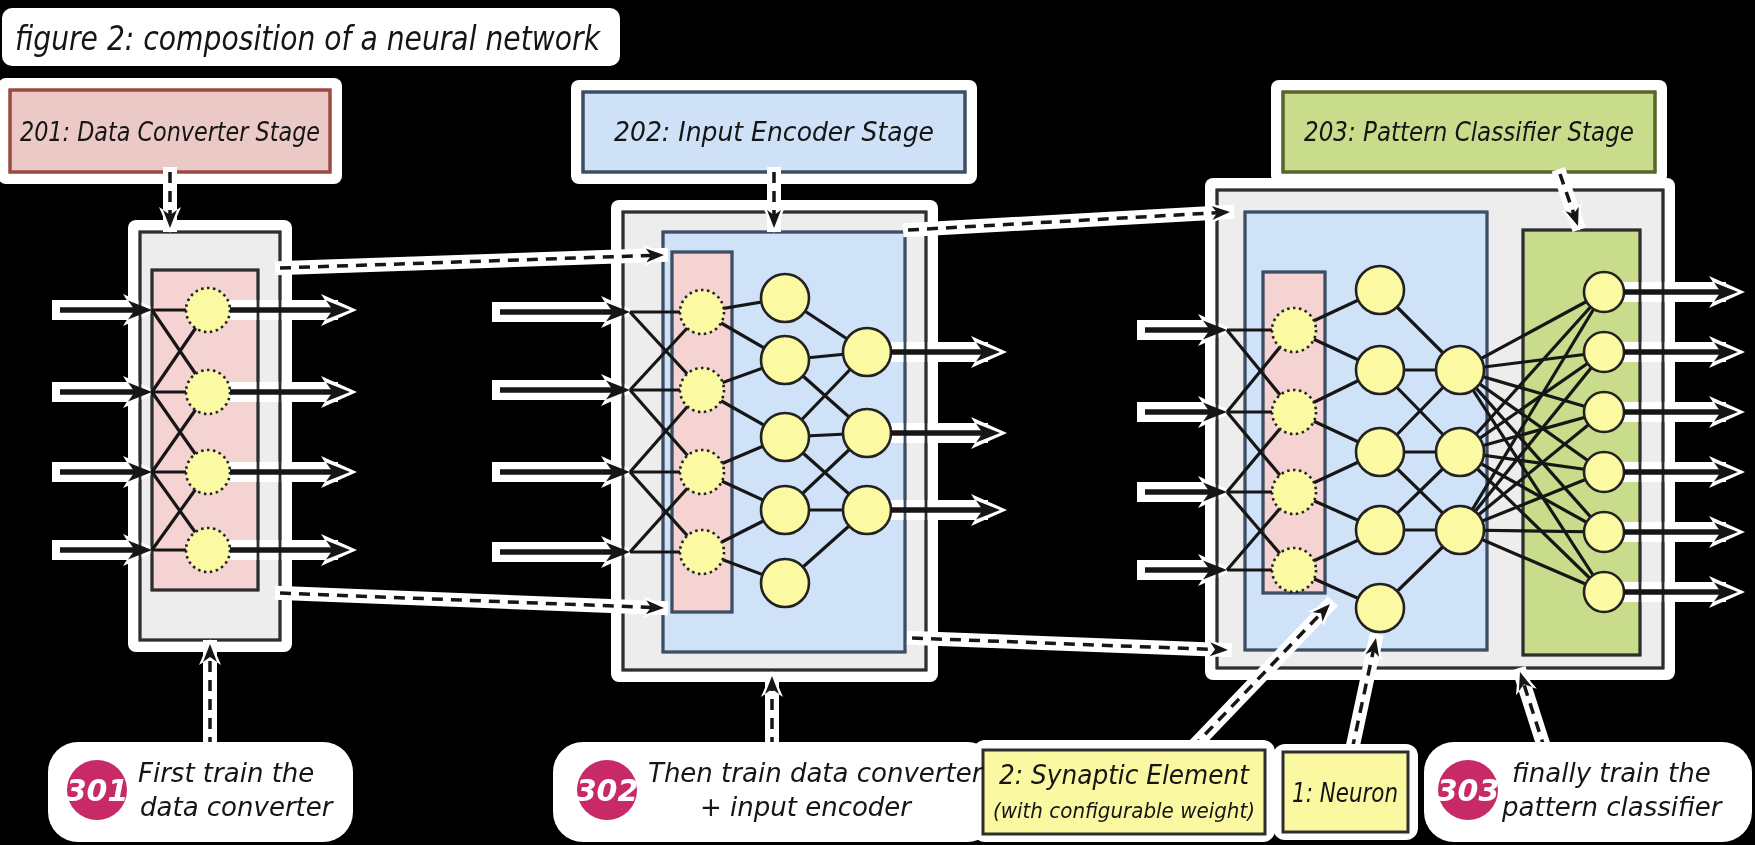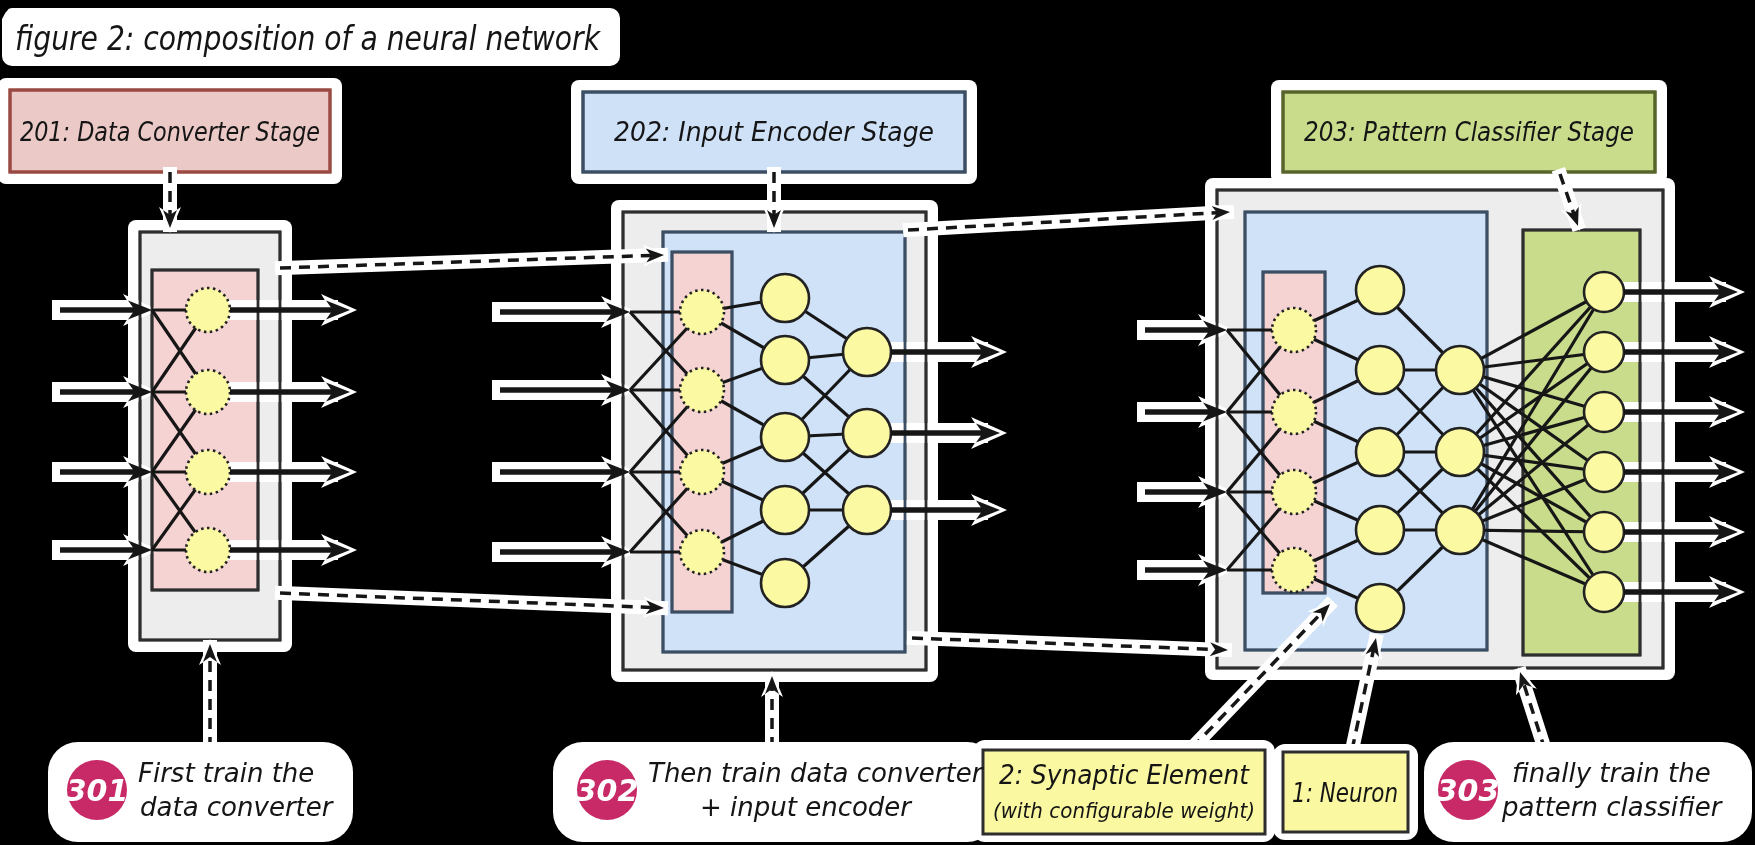--- a/index.html
+++ b/index.html
@@ -1,16 +1,16 @@
 <!DOCTYPE html>
 <html><head>
 <meta charset="utf-8">
 <style>
   html,body{margin:0;padding:0;background:#000;}
-  #wrap{position:relative;width:1755px;height:845px;background:#000;overflow:hidden;border-radius:30px;}
+  #wrap{position:relative;width:1755px;height:845px;background:#000;overflow:hidden;}
   svg{display:block;}
   text{font-family:"DejaVu Sans",sans-serif;font-style:italic;fill:#151515;}
   .title{font-size:34px;}
   .label{font-size:26px;}
   .note{font-size:26px;}
   .small{font-size:21px;}
   .badge{font-size:30px;font-weight:bold;fill:#ffffff;}
 </style>
 </head>
 <body>

